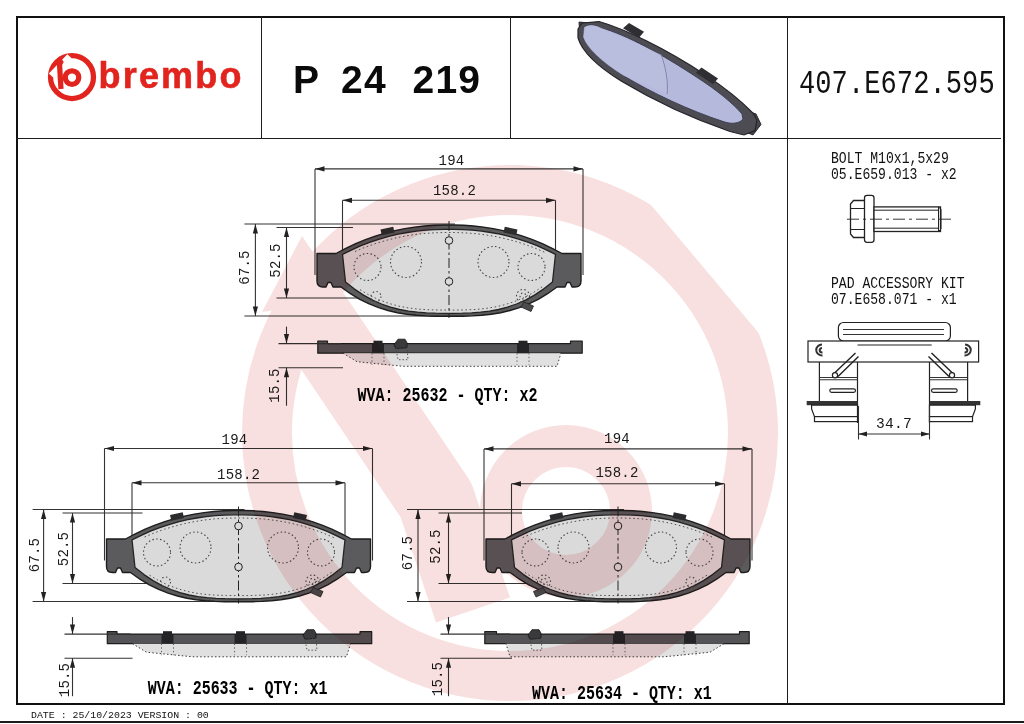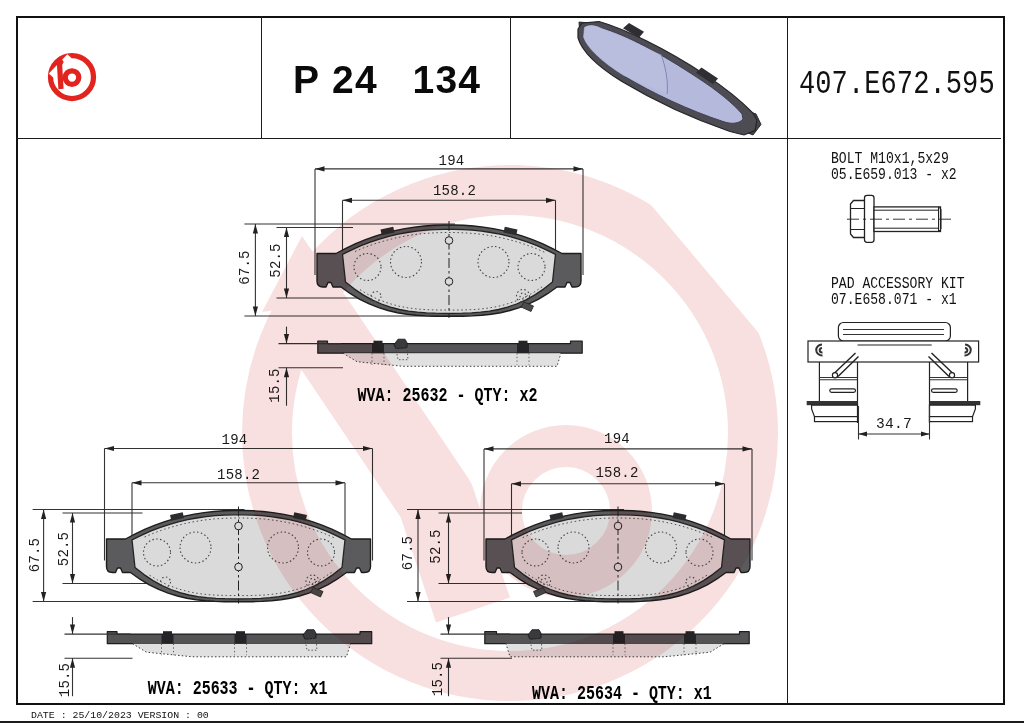--- a/index.html
+++ b/index.html
@@ -53,24 +53,25 @@
 
 <svg class="abs" style="left:46.5px;top:52px;width:50px;height:50px" viewBox="0 0 200 200">
  <g fill="none">
   <circle cx="100" cy="100" r="86" stroke="#e2241e" stroke-width="21"></circle>
   <line x1="16" y1="94" x2="90" y2="17" stroke="#fff" stroke-width="24"></line>
   <path d="M 34,46 L 51,17 L 67,40 L 60,52 L 40,54 Z" fill="#e2241e" stroke="none"></path>
   <line x1="49" y1="30" x2="56" y2="148" stroke="#e2241e" stroke-width="21"></line>
   <circle cx="100" cy="102" r="27" stroke="#e2241e" stroke-width="21"></circle>
  </g>
 </svg>
+<span class="abs" style="left:98.5px;top:58.2px;font:bold 36px/1 'Liberation Sans',sans-serif;color:#e2241e;letter-spacing:2.2px;-webkit-text-stroke:0.6px #e2241e">brembo</span>
 <div class="abs" style="top:60.1px;left:0;font:bold 39px/1 'Liberation Sans',sans-serif;color:#0a0a0a;letter-spacing:1.2px">
       <span class="abs" style="left:293px">P</span>
-      <span class="abs" style="left:332px">24</span>
-      <span class="abs" style="left:412.5px">134</span>
+      <span class="abs" style="left:341px">24</span>
+      <span class="abs" style="left:412.5px">219</span>
     </div>
 <span class="abs" style="left:799px;top:66.5px;font:27.1px/1 'Liberation Mono',monospace;color:#111;transform:scale(1,1.23);transform-origin:0 0;letter-spacing:0.05px">407.E672.595</span>
 
 <svg class="abs" style="left:535px;top:18px;width:230px;height:122px" viewBox="0 0 230 122">
  <g transform="translate(0,2.3) scale(1,0.875)">
  <path d="M 44,2 L 64,4 L 62,15 L 53,26 L 45,18 Z" fill="#46464a" stroke="#222" stroke-width="1"></path>
  <path d="M 196,98 L 221,107 L 226,119 L 218,131 L 202,124 Z" fill="#46464a" stroke="#222" stroke-width="1"></path>
  <path d="M 47,3 L 64,1.5 C 90,10 130,32 170,62 C 190,77 207,93 218,106
           L 222,114 L 220,126 L 209,131 L 195,127 C 159,113 119,92 87,70
           C 63,53 47,36 43,20 L 43,10 Z" fill="#4c4c52" stroke="#24242a" stroke-width="1.2"></path>

